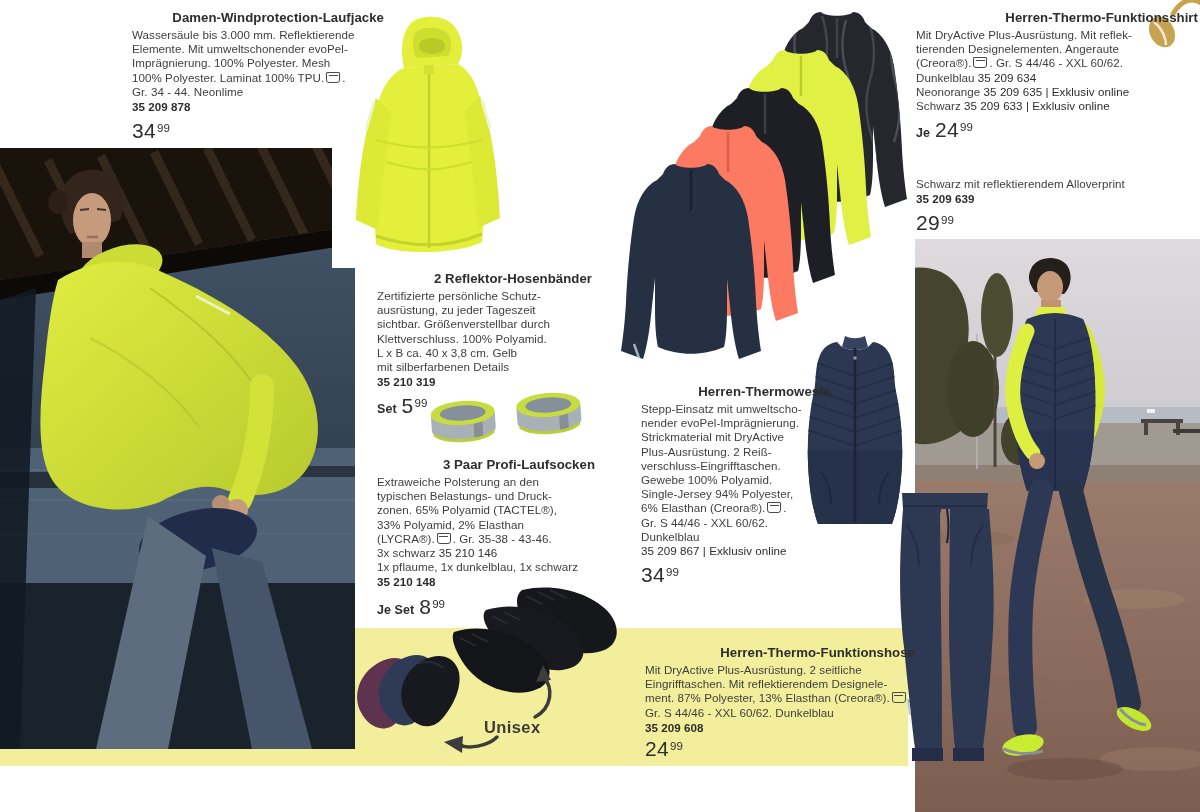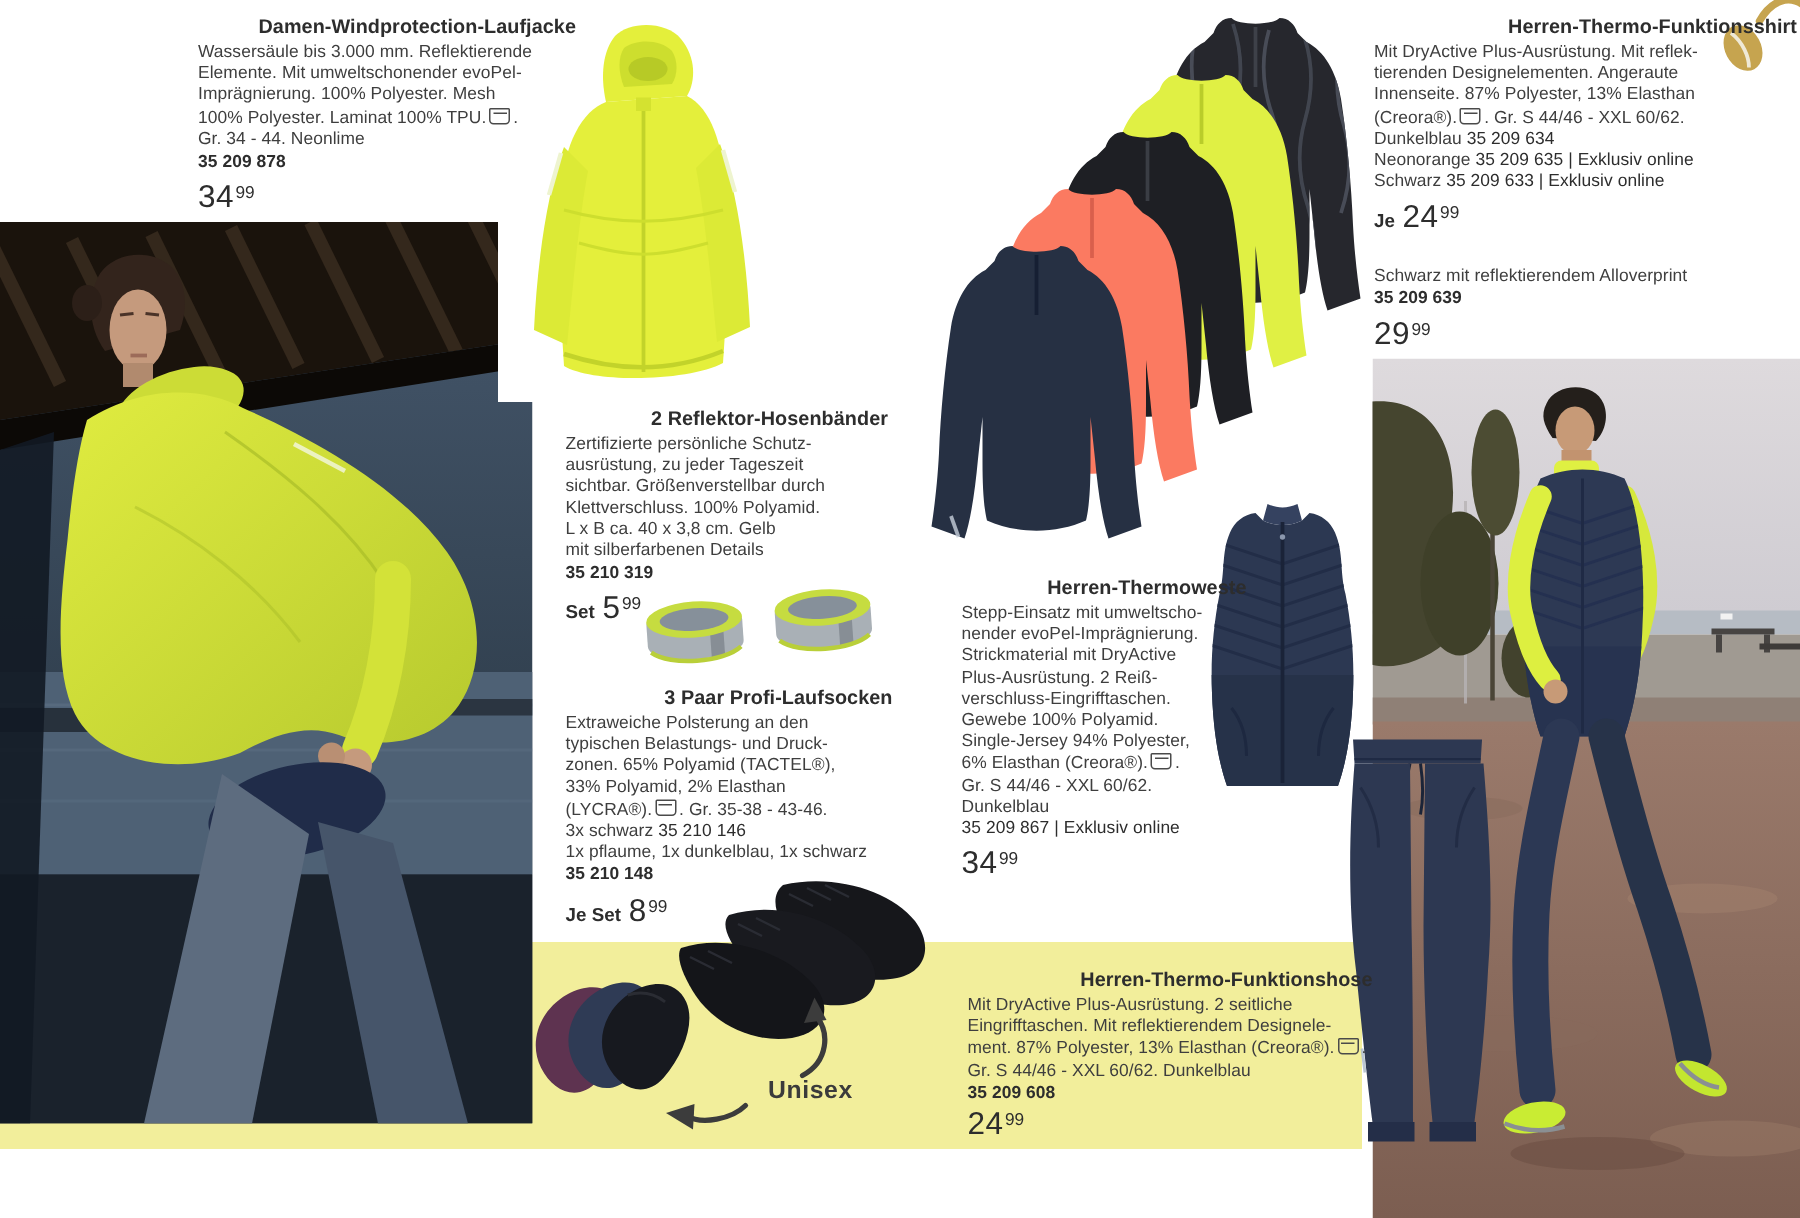--- a/index.html
+++ b/index.html
@@ -292,21 +292,21 @@
   <svg class="abs" style="left:0;top:628px" width="908" height="138" viewBox="0 0 908 138">
     <g>
       <path d="M535,89 C552,80 554,60 543,48" stroke="#3c3c3c" stroke-width="3.5" fill="none" stroke-linecap="round"></path>
       <polygon points="536,54 543,37 551,52" fill="#3c3c3c"></polygon>
     </g>
     <g>
       <path d="M497,109 C488,118 468,122 458,116" stroke="#3c3c3c" stroke-width="3.5" fill="none" stroke-linecap="round"></path>
       <polygon points="463,108 444,114 462,125" fill="#3c3c3c"></polygon>
     </g>
   </svg>
-  <div class="unisex" style="left:512px;top:718px">Unisex</div>
+  <div class="unisex" style="left:484px;top:718px">Unisex</div>
 
   <svg class="abs" style="left:1141px;top:-4px" width="59" height="56" viewBox="0 0 59 56">
     <path d="M32,18 C40,4 52,0 62,8" stroke="#c6a44f" stroke-width="5" fill="none" stroke-linecap="round"></path>
     <ellipse cx="21" cy="36" rx="12" ry="16" transform="rotate(-28 21 36)" fill="#c6a44f"></ellipse>
     <path d="M13,26 C21,32 25,42 25,49" stroke="#efe9d6" stroke-width="2.5" fill="none"></path>
   </svg>
 
   <div class="tblock" style="left:132px;top:10px;width:252px">
     <div class="ptitle">Damen-Windprotection-Laufjacke</div>
     <div class="pline">Wassersäule bis 3.000 mm. Reflektierende</div>
@@ -340,21 +340,20 @@
     <div class="pline"><span>3x schwarz</span> <span class="b">35 210 146</span></div>
     <div class="pline">1x pflaume, 1x dunkelblau, 1x schwarz</div>
     <div class="part">35 210 148</div>
     <div class="price"><span class="pprefix">Je Set</span><span class="pint">8</span><span class="pcents">99</span></div>
   </div>
 
   <div class="tblock" style="left:916px;top:10px;width:282px">
     <div class="ptitle">Herren-Thermo-Funktionsshirt</div>
     <div class="pline">Mit DryActive Plus-Ausrüstung. Mit reflek-</div>
     <div class="pline">tierenden Designelementen. Angeraute</div>
-    <div class="pline">Innenseite. 87% Polyester, 13% Elasthan</div>
     <div class="pline"><span>(Creora®).</span><span class="care"></span><span>. Gr. S 44/46 - XXL 60/62.</span></div>
     <div class="pline"><span>Dunkelblau</span> <span class="b">35 209 634</span></div>
     <div class="pline"><span>Neonorange</span> <span class="b">35 209 635</span> <span class="b">| Exklusiv online</span></div>
     <div class="pline"><span>Schwarz</span> <span class="b">35 209 633</span> <span class="b">| Exklusiv online</span></div>
     <div class="price"><span class="pprefix">Je</span><span class="pint">24</span><span class="pcents">99</span></div>
   </div>
 
   <div class="tblock" style="left:916px;top:177px;width:282px">
     <div class="pline">Schwarz mit reflektierendem Alloverprint</div>
     <div class="part">35 209 639</div>

